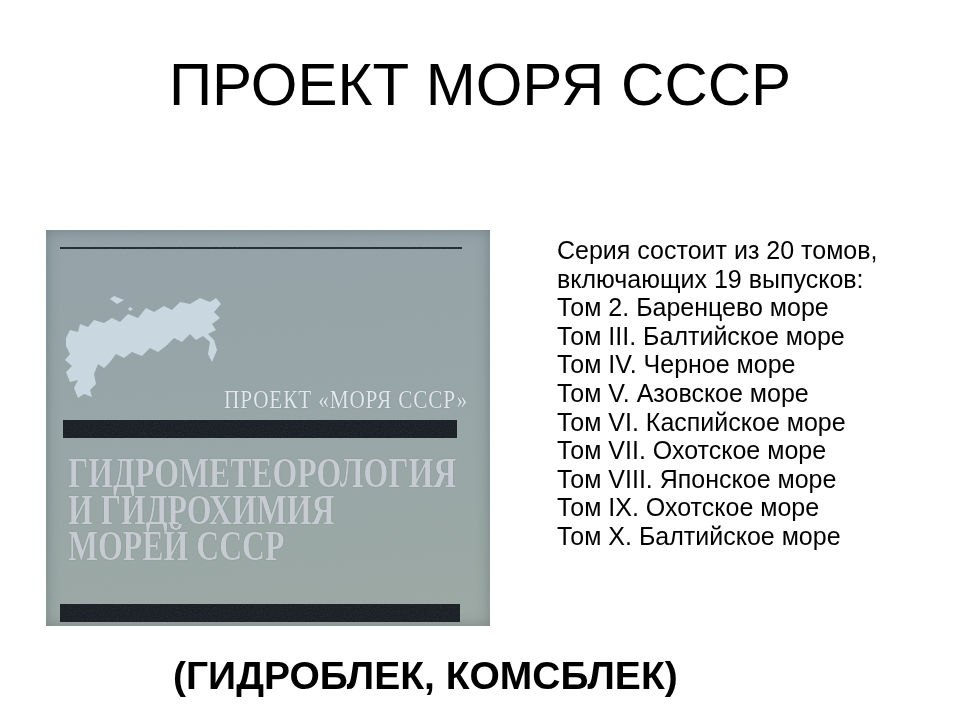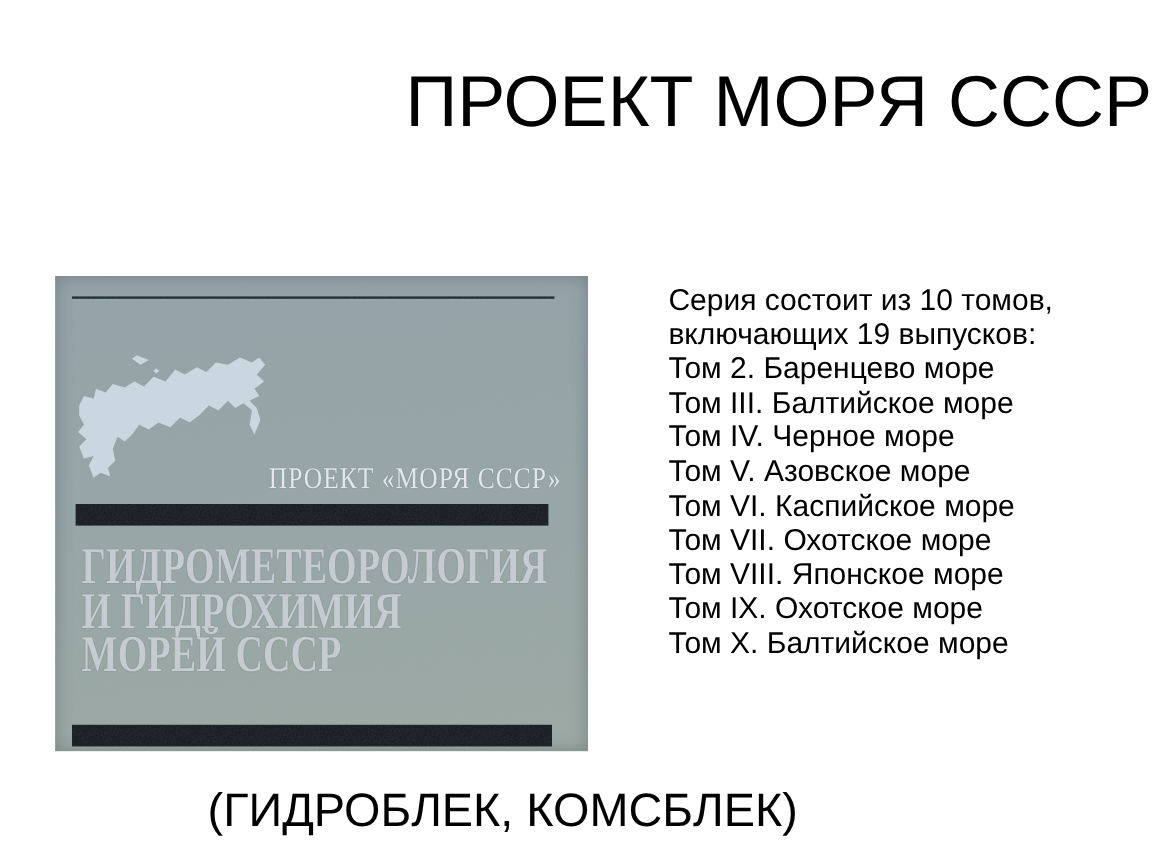--- a/index.html
+++ b/index.html
@@ -1,21 +1,21 @@
 <!DOCTYPE html>
 <html><head>
 <meta charset="utf-8">
 <style>
   html,body{margin:0;padding:0;background:#fff;}
   .slide{
     position:relative;width:960px;height:720px;background:#ffffff;
     overflow:hidden;font-family:"Liberation Sans",sans-serif;color:#000;
   }
   .title{
-    position:absolute;top:52px;left:0;width:960px;text-align:right;
+    position:absolute;top:52px;left:0;width:960px;text-align:center;
     font-size:60px;line-height:66px;font-weight:400;letter-spacing:0;
     color:#000;white-space:nowrap;
   }
   
   .cover{
     position:absolute;left:46px;top:230px;width:444px;height:396px;
     background:linear-gradient(175deg,#92a1a8 0%,#95a4a5 45%,#9aa8a2 100%);
     box-shadow:inset 0 0 14px rgba(40,55,60,.35);
   }
   .cover-rule{
@@ -43,21 +43,21 @@
   }
   .grain{position:absolute;left:0;top:0;width:444px;height:396px;pointer-events:none;}
   
   .volumes{
     position:absolute;left:557px;top:236px;
     font-size:25px;line-height:28.6px;color:#000;white-space:nowrap;
   }
   
   .caption{
     position:absolute;left:173px;top:653px;
-    font-size:39px;line-height:46px;font-weight:400;color:#000;
+    font-size:39px;line-height:46px;font-weight:700;color:#000;
     white-space:nowrap;
   }
 </style>
 </head>
 <body>
 
 <div class="slide">
 
   <div class="title">ПРОЕКТ МОРЯ СССР</div>
 
@@ -92,21 +92,21 @@
     <svg class="grain" width="444" height="396" xmlns="http://www.w3.org/2000/svg" aria-hidden="true">
       <filter id="grain-f">
         <feTurbulence type="fractalNoise" baseFrequency="0.8" numOctaves="2" stitchTiles="stitch"></feTurbulence>
         <feColorMatrix type="matrix" values="0 0 0 0 0.45  0 0 0 0 0.48  0 0 0 0 0.5  0 0 0 0.16 0"></feColorMatrix>
       </filter>
       <rect width="444" height="396" filter="url(#grain-f)"></rect>
     </svg>
   </div>
 
   <div class="volumes">
-    <div>Серия состоит из 10 томов,</div>
+    <div>Серия состоит из 20 томов,</div>
     <div>включающих 19 выпусков:</div>
     <div>Том 2. Баренцево море</div>
     <div>Том III. Балтийское море</div>
     <div>Том IV. Черное море</div>
     <div>Том V. Азовское море</div>
     <div>Том VI. Каспийское море</div>
     <div>Том VII. Охотское море</div>
     <div>Том VIII. Японское море</div>
     <div>Том IX. Охотское море</div>
     <div>Том X. Балтийское море</div>

